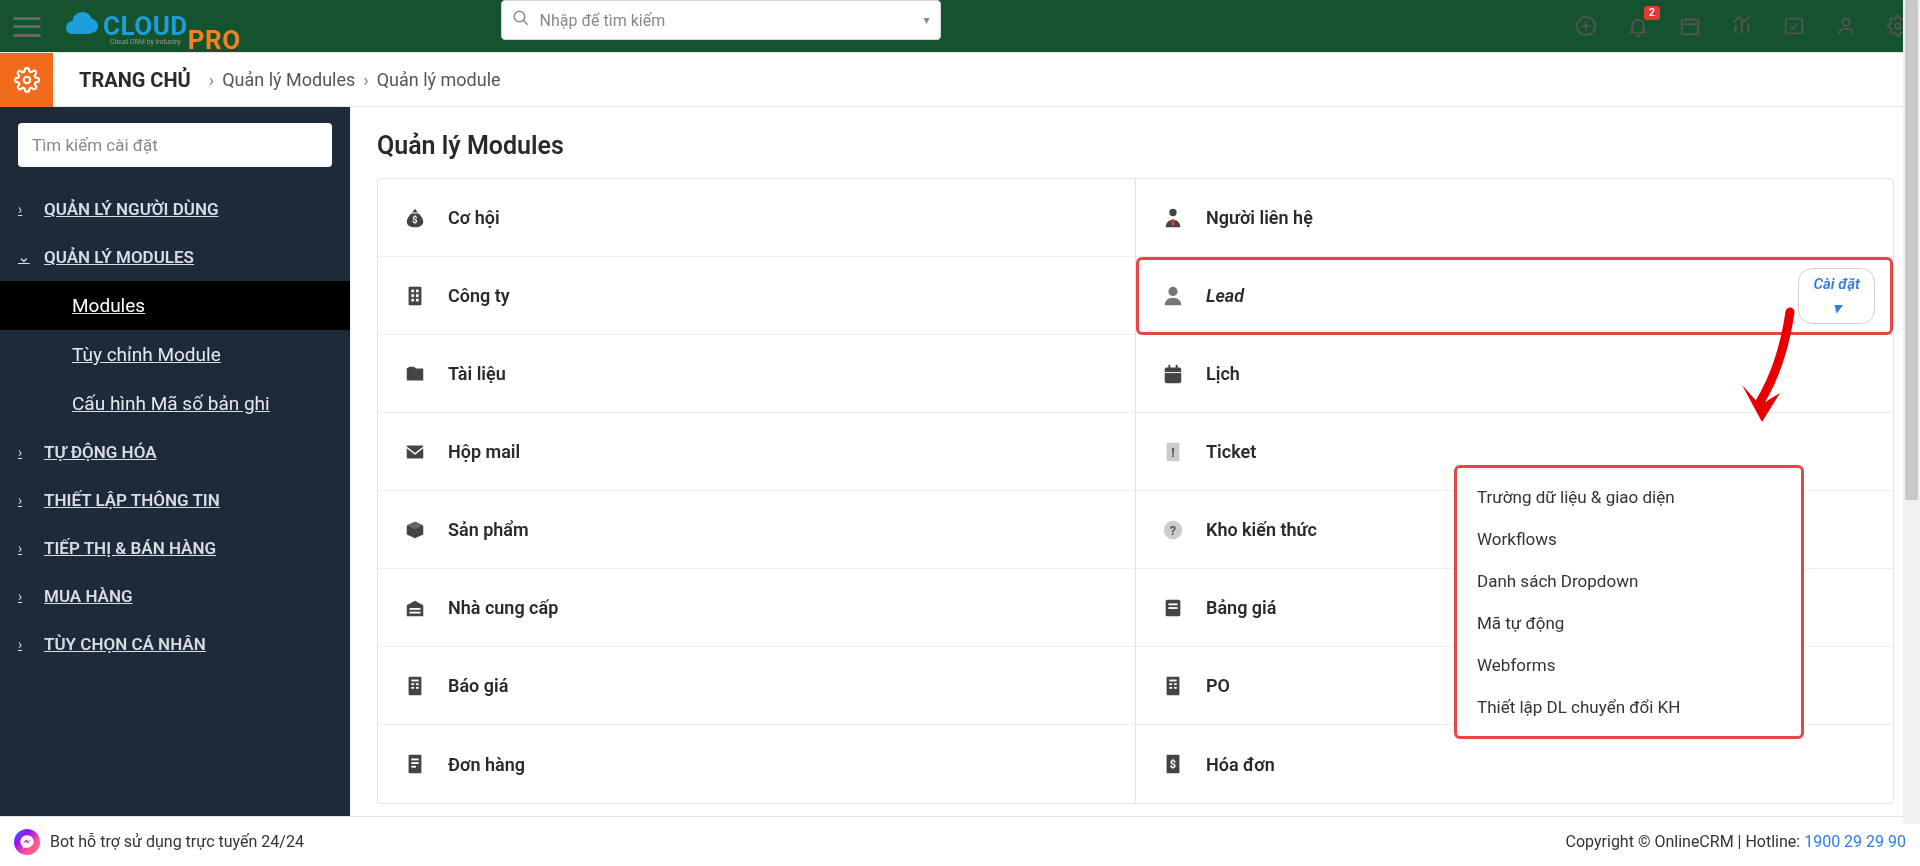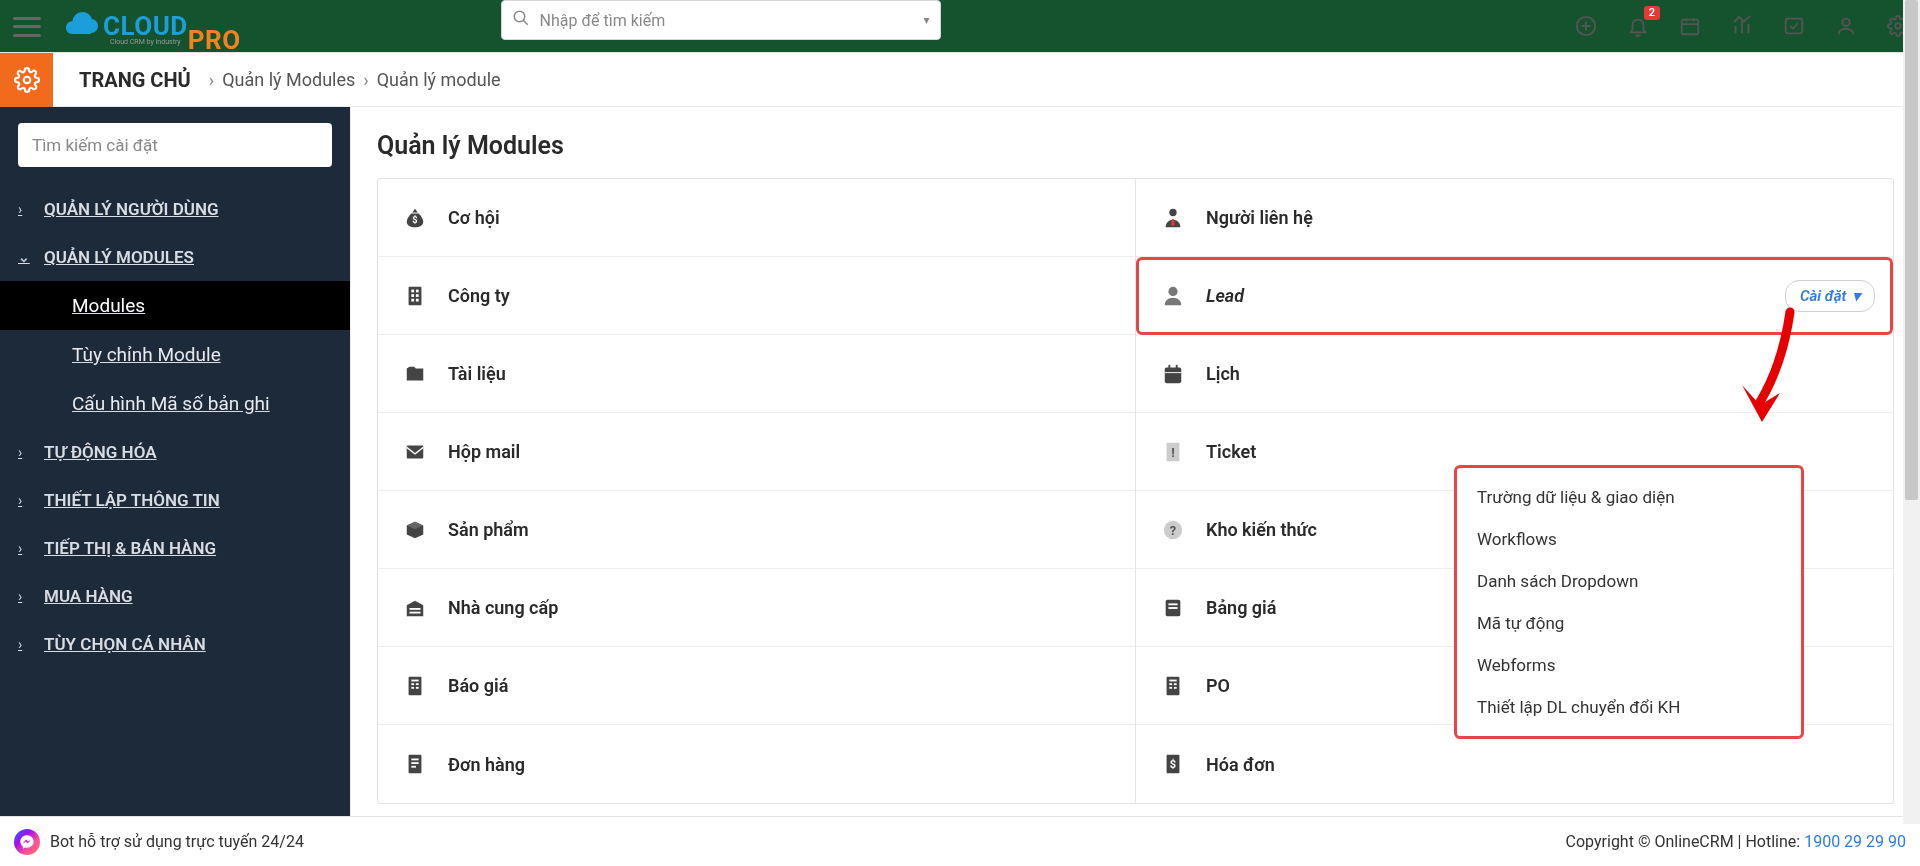--- a/index.html
+++ b/index.html
@@ -53,21 +53,21 @@
 
 .mod-grid { display: flex; border: 1px solid #e3e3e3; border-radius: 3px; overflow: visible; }
 .mod-col { flex: 1; }
 .mod-col + .mod-col { border-left: 1px solid #e3e3e3; }
 .mod-row { display: flex; align-items: center; height: 78px; border-bottom: 1px solid #eee; padding: 0 26px; font-size: 18px; color: #2a2a2a; font-weight: 600; position: relative; }
 .mod-row:last-child { border-bottom: none; }
 .mod-row .micon { width: 44px; color: #555; font-size: 20px; display: flex; align-items: center; }
 .mod-row .micon svg { display: block; }
 
 .mod-row.highlight { outline: 3px solid #e74645; outline-offset: -3px; border-radius: 6px; font-style: italic; }
-.setting-btn { position: absolute; right: 18px; top: 50%; transform: translateY(-50%); border: 1px solid #d0d0d0; background: #fff; color: #2f7de1; padding: 6px 14px; border-radius: 14px; font-size: 15px; cursor: pointer; display: flex; align-items: center; gap: 6px; }
+.setting-btn { position: absolute; right: 18px; top: 50%; transform: translateY(-50%); border: 1px solid #d0d0d0; background: #fff; color: #2f7de1; padding: 6px 14px; border-radius: 14px; font-size: 15px; cursor: pointer; display: flex; align-items: center; gap: 6px; flex-direction: column; }
 
 .dropdown { position: absolute; top: 358px; right: 116px; width: 350px; background: #fff; border: 3px solid #e74645; border-radius: 6px; padding: 8px 0; z-index: 50; }
 .dropdown .ditem { padding: 11px 20px; font-size: 17px; color: #333; cursor: pointer; }
 
 .red-arrow { position: absolute; top: 200px; right: 110px; z-index: 60; pointer-events: none; }
 
 
 .footer { position: absolute; bottom: 0; left: 0; right: 0; height: 50px; background: #fff; border-top: 1px solid #e3e3e3; display: flex; align-items: center; padding: 0 14px; font-size: 16px; color: #333; }
 .footer .msngr { width: 26px; height: 26px; border-radius: 50%; background: linear-gradient(135deg,#0a7cff,#a10eee,#ff5297,#ff7061); margin-right: 10px; display: flex; align-items: center; justify-content: center; }
 .footer .msngr svg { display: block; }

